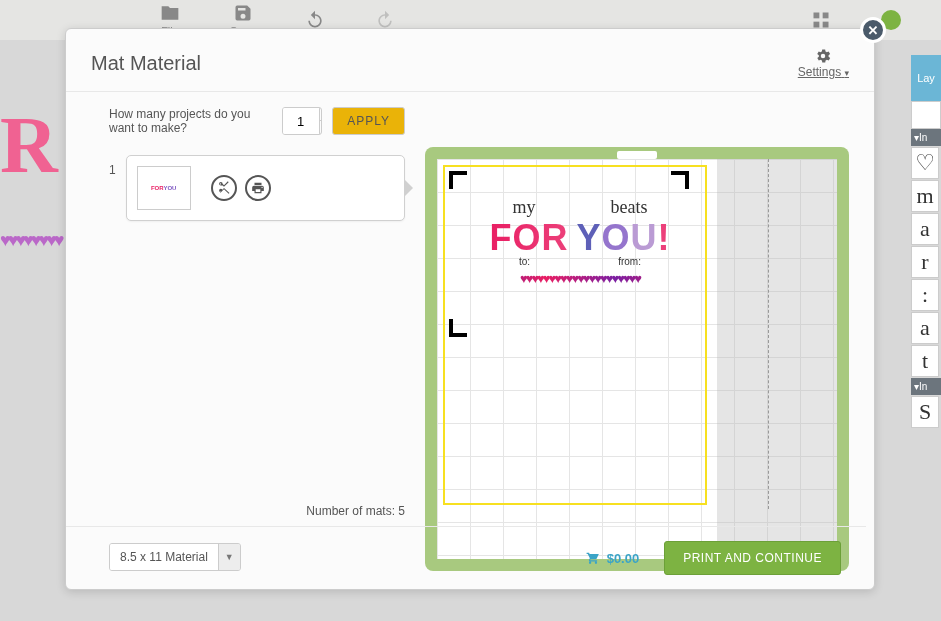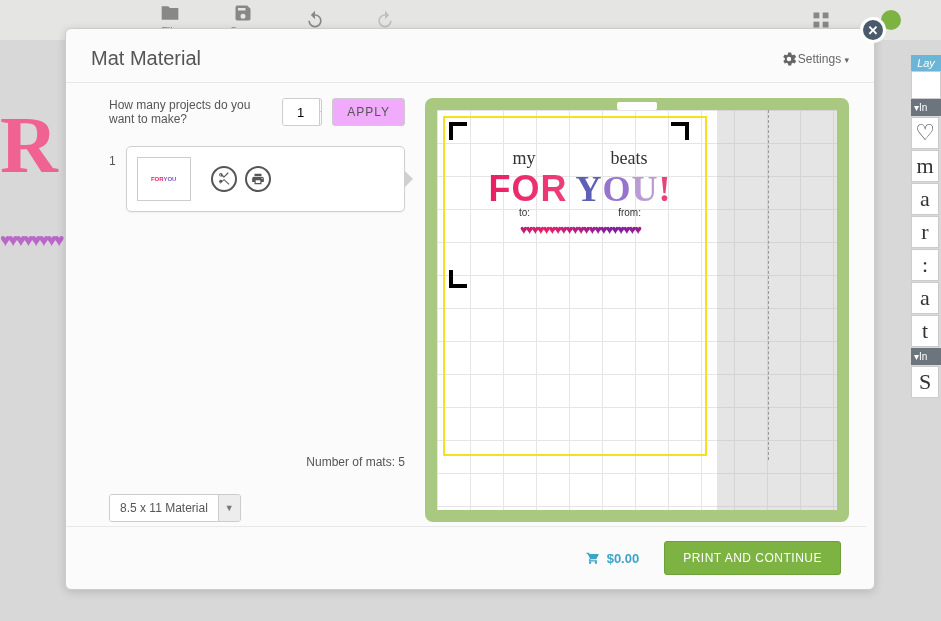--- a/index.html
+++ b/index.html
@@ -10,44 +10,44 @@
 .bg-toolbar .tb-item { display: flex; flex-direction: column; align-items: center; gap: 2px; }
 .bg-toolbar svg { width: 20px; height: 20px; fill: #888; }
 .bg-green-circle { width: 20px; height: 20px; border-radius: 50%; background: #7db342; display: flex; align-items: center; justify-content: center; }
 
 
 .bg-left { position: absolute; top: 100px; left: 0; width: 60px; color: #f06292; font-size: 80px; font-weight: bold; font-family: serif; }
 .bg-hearts { position: absolute; top: 230px; left: 0; font-size: 18px; color: #ba68c8; letter-spacing: -3px; }
 
 
 .bg-right { position: absolute; top: 55px; right: 0; width: 30px; }
-.bg-right .layer-tab { background: #6bb6d6; color: #fff; font-size: 11px; padding: 2px 3px; text-align: center; font-style: italic; }
+.bg-right .layer-tab { background: #6bb6d6; color: #fff; font-size: 11px; padding: 17px 3px; text-align: center; }
 .bg-right .panel-head { background: #6c757d; color: #fff; font-size: 10px; padding: 3px; display: flex; align-items: center; }
 .bg-right .layer-box { width: 28px; height: 32px; background: #fff; border: 1px solid #ccc; margin: 1px 0; display: flex; align-items: center; justify-content: center; font-family: serif; font-size: 22px; color: #333; }
 
 
 .modal { position: absolute; top: 28px; left: 65px; width: 810px; height: 562px; background: #fbfbfb; border: 1px solid #ccc; border-radius: 6px; box-shadow: 0 2px 10px rgba(0,0,0,0.15); }
 .close-btn { position: absolute; top: -12px; right: -12px; width: 26px; height: 26px; border-radius: 50%; background: #4a5a6a; border: 3px solid #fff; color: #fff; display: flex; align-items: center; justify-content: center; font-size: 13px; font-weight: bold; cursor: pointer; }
 
 .modal-header { display: flex; justify-content: space-between; align-items: center; padding: 18px 25px 12px; border-bottom: 1px solid #e8e8e8; }
 .modal-title { font-size: 20px; font-weight: normal; color: #555; }
-.settings-block { display: flex; flex-direction: row; align-items: center; color: #666; font-size: 12px; cursor: pointer; }
+.settings-block { display: flex; flex-direction: column; align-items: center; color: #666; font-size: 12px; cursor: pointer; text-decoration: underline; }
 .settings-block svg { width: 18px; height: 18px; fill: #666; }
 
 .modal-body { display: flex; padding: 15px 0 15px 0; }
 .left-panel { width: 360px; padding: 0 20px; display: flex; flex-direction: column; margin-left: 23px; }
-.right-panel { flex: 1; padding-right: 25px; }
+.right-panel { flex: 1; padding-right: 25px; margin-top: 40px; }
 
 .qty-row { display: flex; align-items: center; gap: 10px; font-size: 12px; color: #555; margin-bottom: 20px; }
 .qty-input-wrap { display: flex; border: 1px solid #ccc; border-radius: 3px; overflow: hidden; }
 .qty-input { width: 36px; height: 26px; border: none; text-align: center; font-size: 13px; outline: none; }
 .qty-spinner { display: flex; flex-direction: column; border-left: 1px solid #ccc; }
 .qty-spinner div { width: 16px; height: 13px; display: flex; align-items: center; justify-content: center; font-size: 8px; cursor: pointer; color: #555; }
 .qty-spinner div:first-child { border-bottom: 1px solid #ccc; }
-.apply-btn { height: 28px; padding: 0 14px; background: #f0abfc; border: 1px solid #ccc; border-radius: 3px; font-size: 12px; color: #555; letter-spacing: 1px; cursor: pointer; }
+.apply-btn { height: 28px; padding: 0 14px; background: #eab308; border: 1px solid #ccc; border-radius: 3px; font-size: 12px; color: #555; letter-spacing: 1px; cursor: pointer; }
 
 .mat-list-row { display: flex; align-items: flex-start; gap: 10px; }
 .mat-num { font-size: 12px; color: #555; padding-top: 8px; }
 .mat-card { flex: 1; background: #fff; border: 1px solid #d0d0d0; border-radius: 5px; padding: 10px; display: flex; align-items: center; gap: 20px; position: relative; box-shadow: 0 1px 2px rgba(0,0,0,0.05); }
 .mat-card::after { content: ""; position: absolute; right: -9px; top: 50%; transform: translateY(-50%); border-left: 9px solid #d0d0d0; border-top: 9px solid transparent; border-bottom: 9px solid transparent; }
 .mat-thumb { width: 54px; height: 44px; border: 1px solid #ccc; background: #fff; display: flex; align-items: center; justify-content: center; }
 .mat-thumb-inner { font-size: 6px; color: #e91e63; font-weight: bold; text-align: center; line-height: 1; }
 .action-icons { display: flex; gap: 8px; }
 .action-icons .circ-icon { width: 26px; height: 26px; border: 2px solid #555; border-radius: 50%; display: flex; align-items: center; justify-content: center; cursor: pointer; }
 .action-icons svg { width: 14px; height: 14px; fill: #555; }
@@ -75,21 +75,21 @@
 .corner { position: absolute; width: 18px; height: 18px; }
 .corner.tl { top: 12px; left: 12px; border-top: 4px solid #000; border-left: 4px solid #000; }
 .corner.tr { top: 12px; left: 234px; border-top: 4px solid #000; border-right: 4px solid #000; }
 .corner.bl { top: 160px; left: 12px; border-bottom: 4px solid #000; border-left: 4px solid #000; }
 
 
 .design { position: absolute; top: 38px; left: 38px; width: 210px; text-align: center; font-family: Arial, sans-serif; }
 .design .top-words { display: flex; justify-content: space-around; font-size: 18px; color: #333; font-family: Georgia, serif; }
 .design .mid-words { display: flex; justify-content: center; gap: 8px; font-size: 36px; font-weight: bold; letter-spacing: 1px; line-height: 1; margin-top: 2px; }
 .design .for-word { background: linear-gradient(90deg, #e91e63 0%, #ec407a 100%); -webkit-background-clip: text; -webkit-text-fill-color: transparent; font-family: Arial Black, sans-serif; }
-.design .you-word { font-family: Liberation Serif, serif; }
+.design .you-word { font-family: Liberation Sans, sans-serif; }
 .design .you-word .y { color: #5e60b8; }
 .design .you-word .o { color: #9575cd; }
 .design .you-word .u { color: #ba9bd4; }
 .design .you-word .ex { color: #ec407a; }
 .design .sub-labels { display: flex; justify-content: space-around; font-size: 10px; color: #333; margin-top: 0; }
 .design .hearts-row { margin-top: 4px; font-size: 13px; letter-spacing: -2px; background: linear-gradient(90deg, #6a1b9a, #e91e63, #7b1fa2, #d81b60); -webkit-background-clip: text; -webkit-text-fill-color: transparent; }
 
 
 .modal-footer { position: absolute; bottom: 0; left: 0; right: 8px; padding: 14px 25px; border-top: 1px solid #e8e8e8; display: flex; justify-content: flex-end; align-items: center; gap: 25px; }
 .price { color: #3ba4c7; font-size: 13px; display: flex; align-items: center; gap: 6px; font-weight: bold; }

